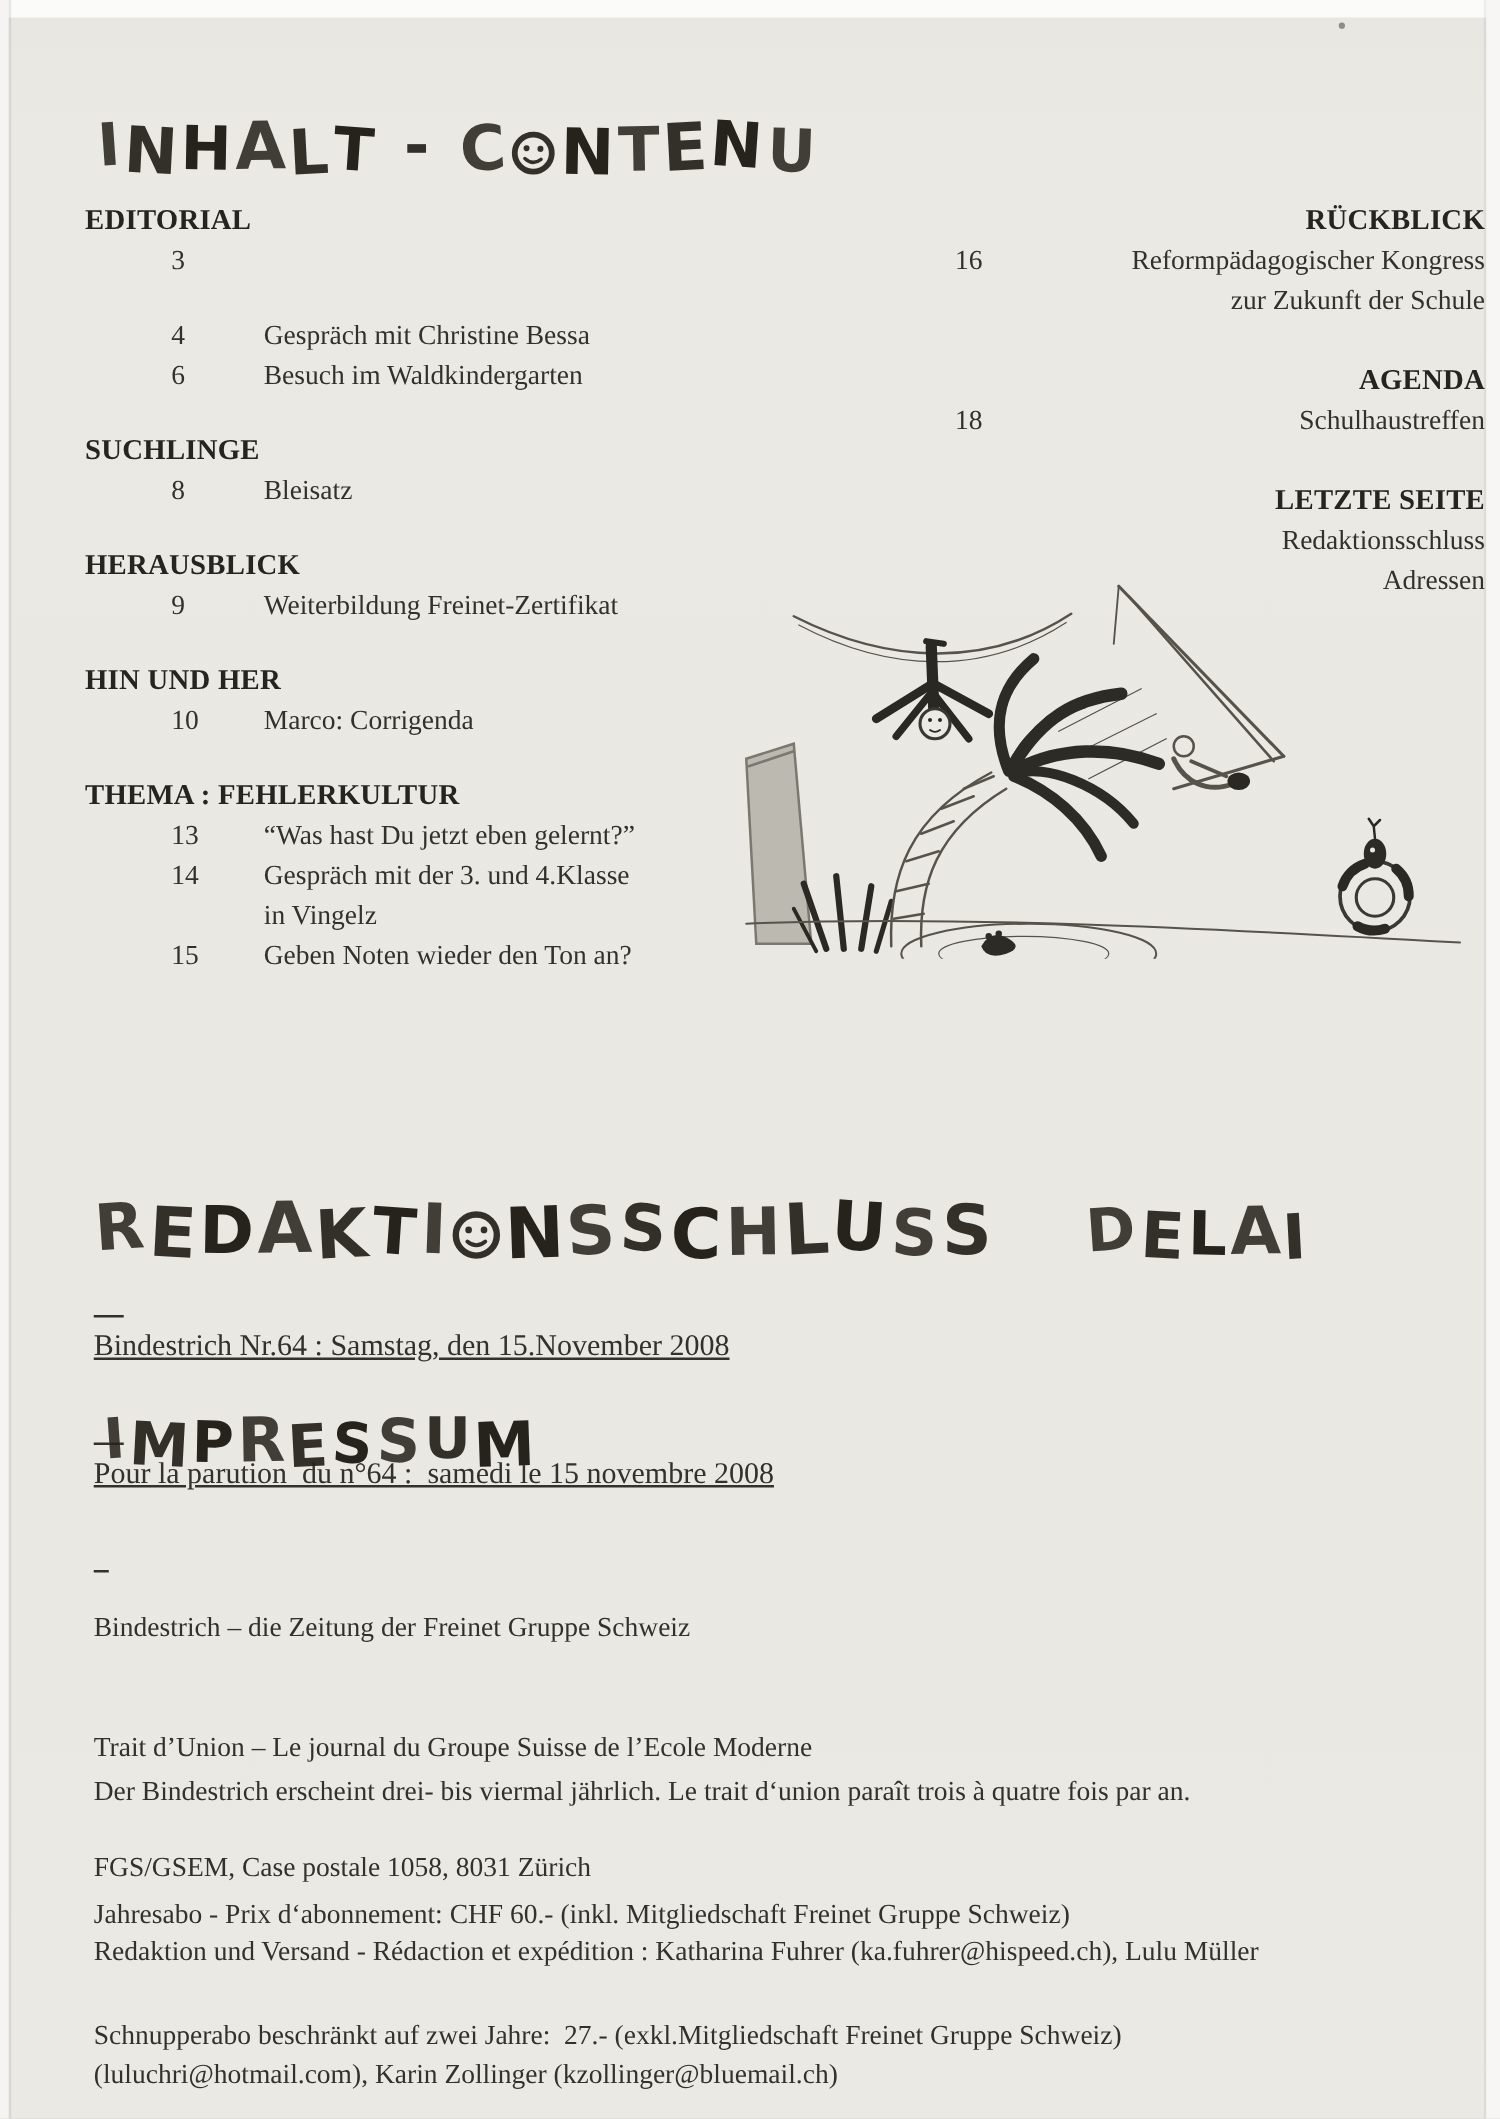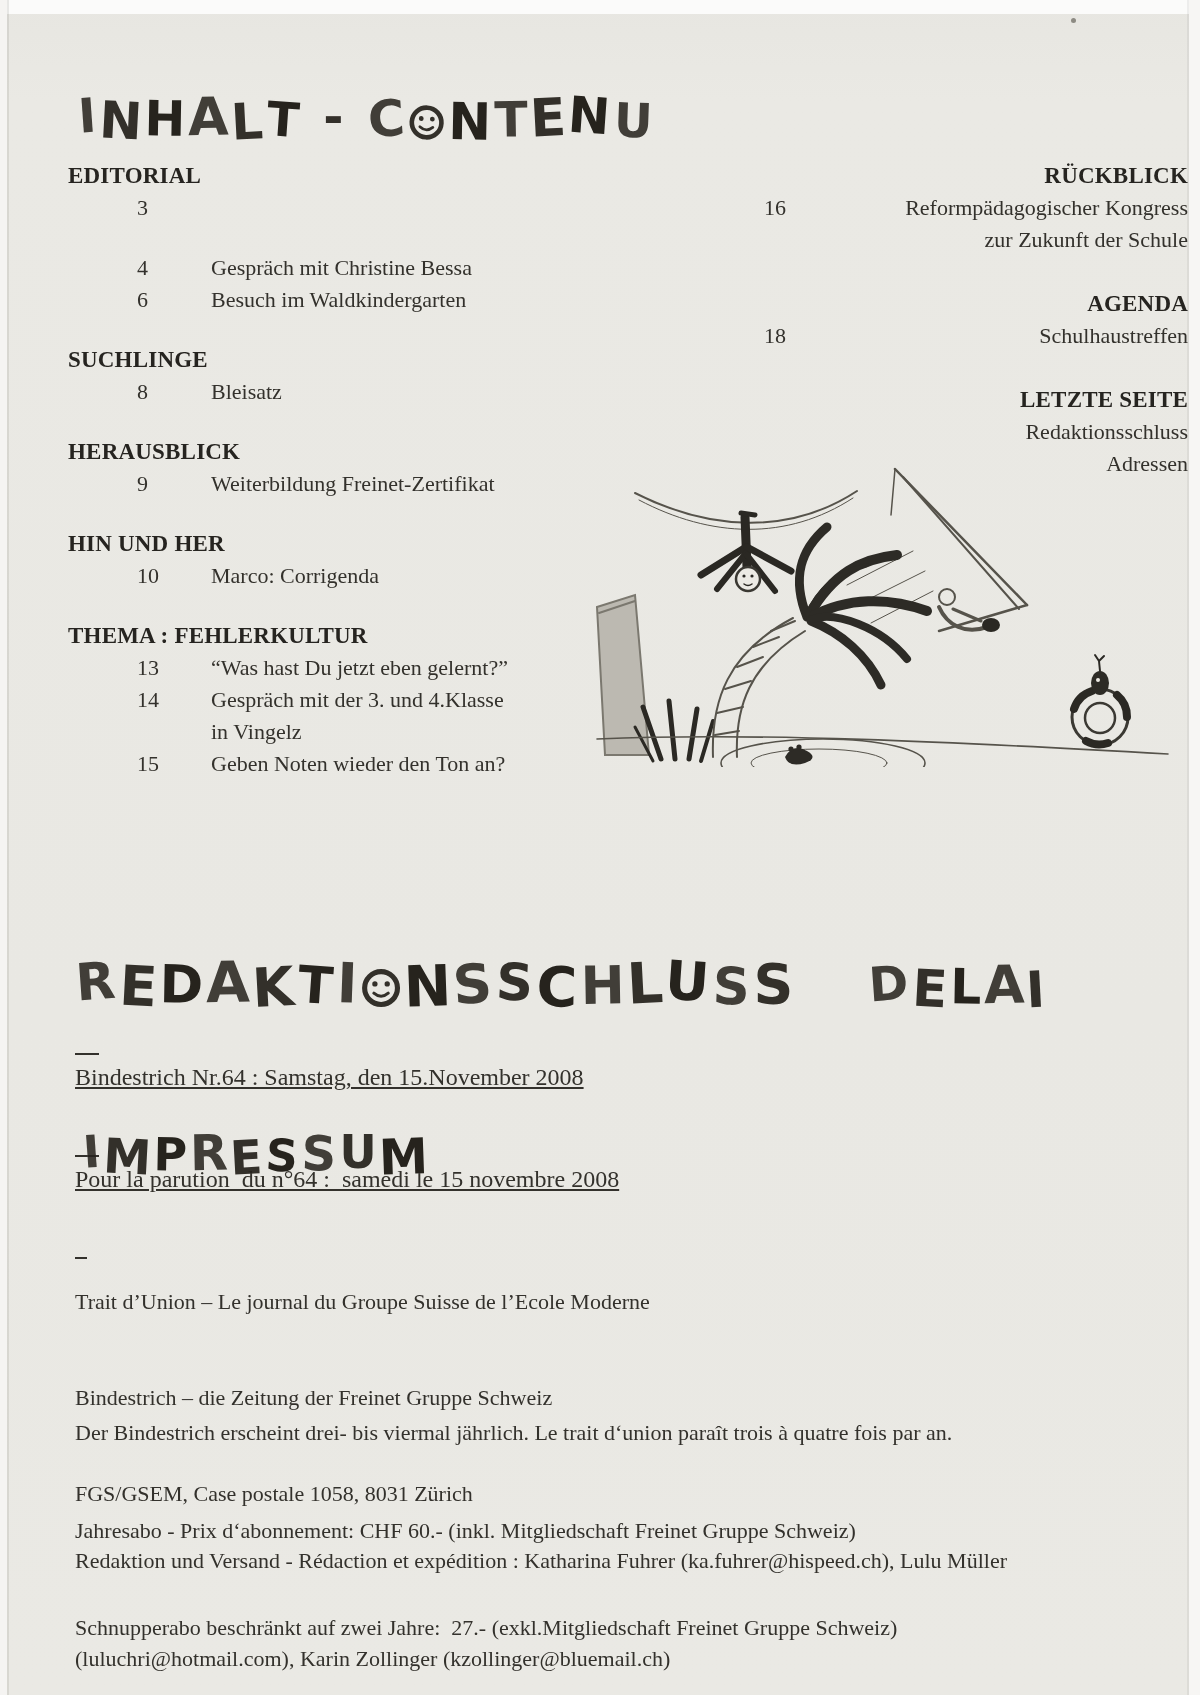--- a/index.html
+++ b/index.html
@@ -310,22 +310,22 @@
       <span class="worm-ch" style="transform: rotate(1deg) translateY(0px) scale(0.975); opacity: 1;">P</span>
       <span class="worm-ch" style="transform: rotate(-1deg) translateY(-2px) scale(1.05); opacity: 0.86;">R</span>
       <span class="worm-ch" style="transform: rotate(-3deg) translateY(3px) scale(1); opacity: 0.93;">E</span>
       <span class="worm-ch" style="transform: rotate(4deg) translateY(1px) scale(0.95); opacity: 1;">S</span>
       <span class="worm-ch" style="transform: rotate(2deg) translateY(-1px) scale(1.025); opacity: 0.86;">S</span>
       <span class="worm-ch" style="transform: rotate(0deg) translateY(-3px) scale(0.975); opacity: 0.93;">U</span>
       <span class="worm-ch" style="transform: rotate(-2deg) translateY(2px) scale(1.05); opacity: 1;">M</span>
     </h1>
 
   <div class="pline publisher">
+    <div>Bindestrich – die Zeitung der Freinet Gruppe Schweiz</div>
     <div>Trait d’Union – Le journal du Groupe Suisse de l’Ecole Moderne</div>
-    <div>Bindestrich – die Zeitung der Freinet Gruppe Schweiz</div>
     <div>FGS/GSEM, Case postale 1058, 8031 Zürich</div>
   </div>
 
   <div class="pline subscription">
     <div>Der Bindestrich erscheint drei- bis viermal jährlich. Le trait d‘union paraît trois à quatre fois par an.</div>
     <div>Jahresabo - Prix d‘abonnement: CHF 60.- (inkl. Mitgliedschaft Freinet Gruppe Schweiz)</div>
     <div>Schnupperabo beschränkt auf zwei Jahre:  27.- (exkl.Mitgliedschaft Freinet Gruppe Schweiz)</div>
   </div>
 
   <div class="pline staff">

